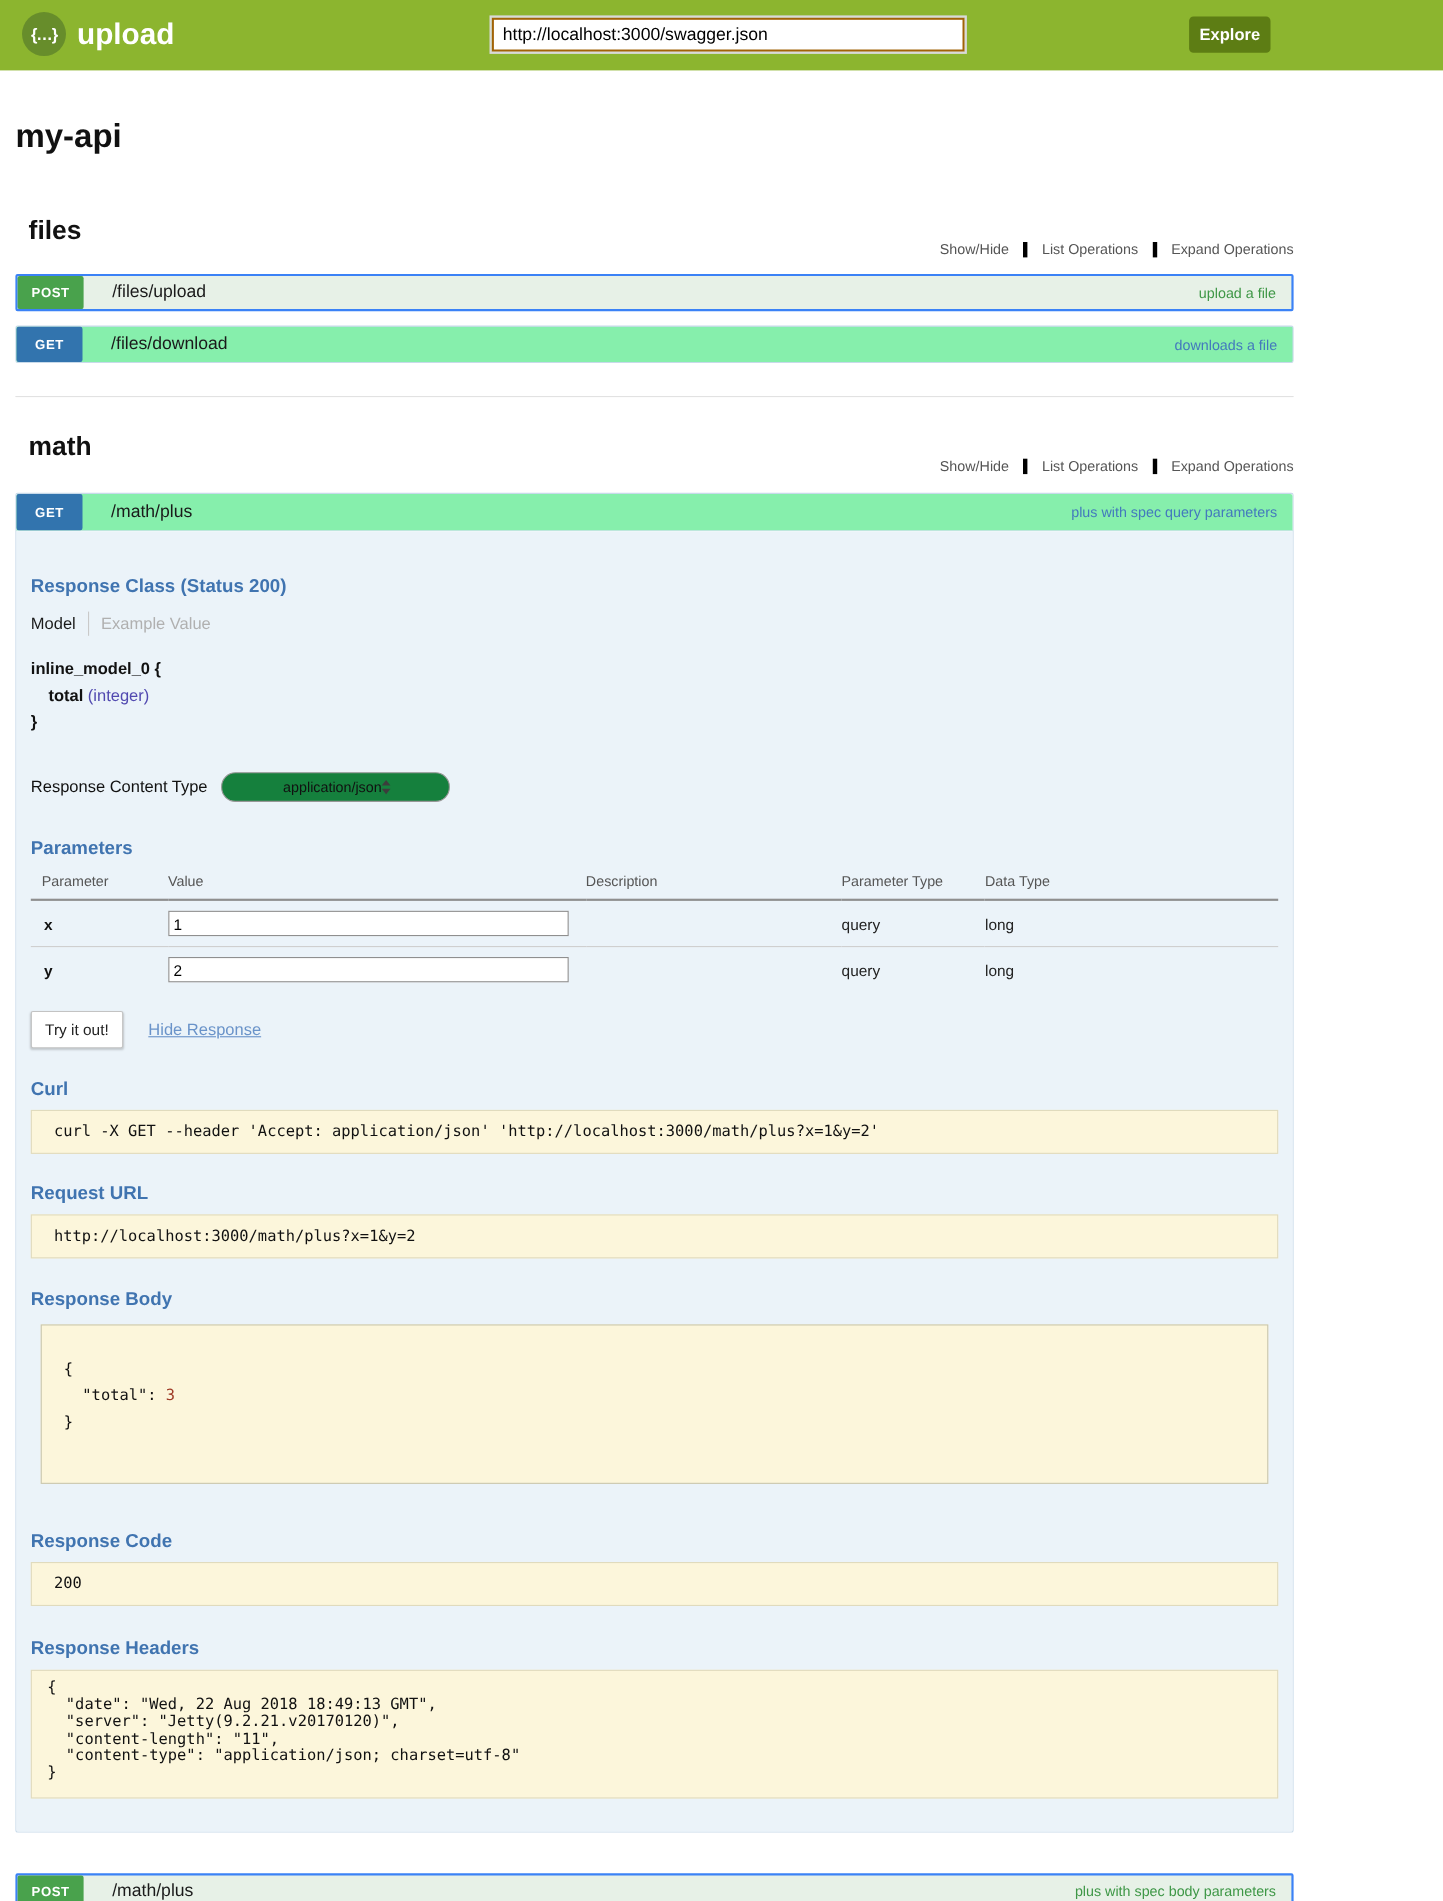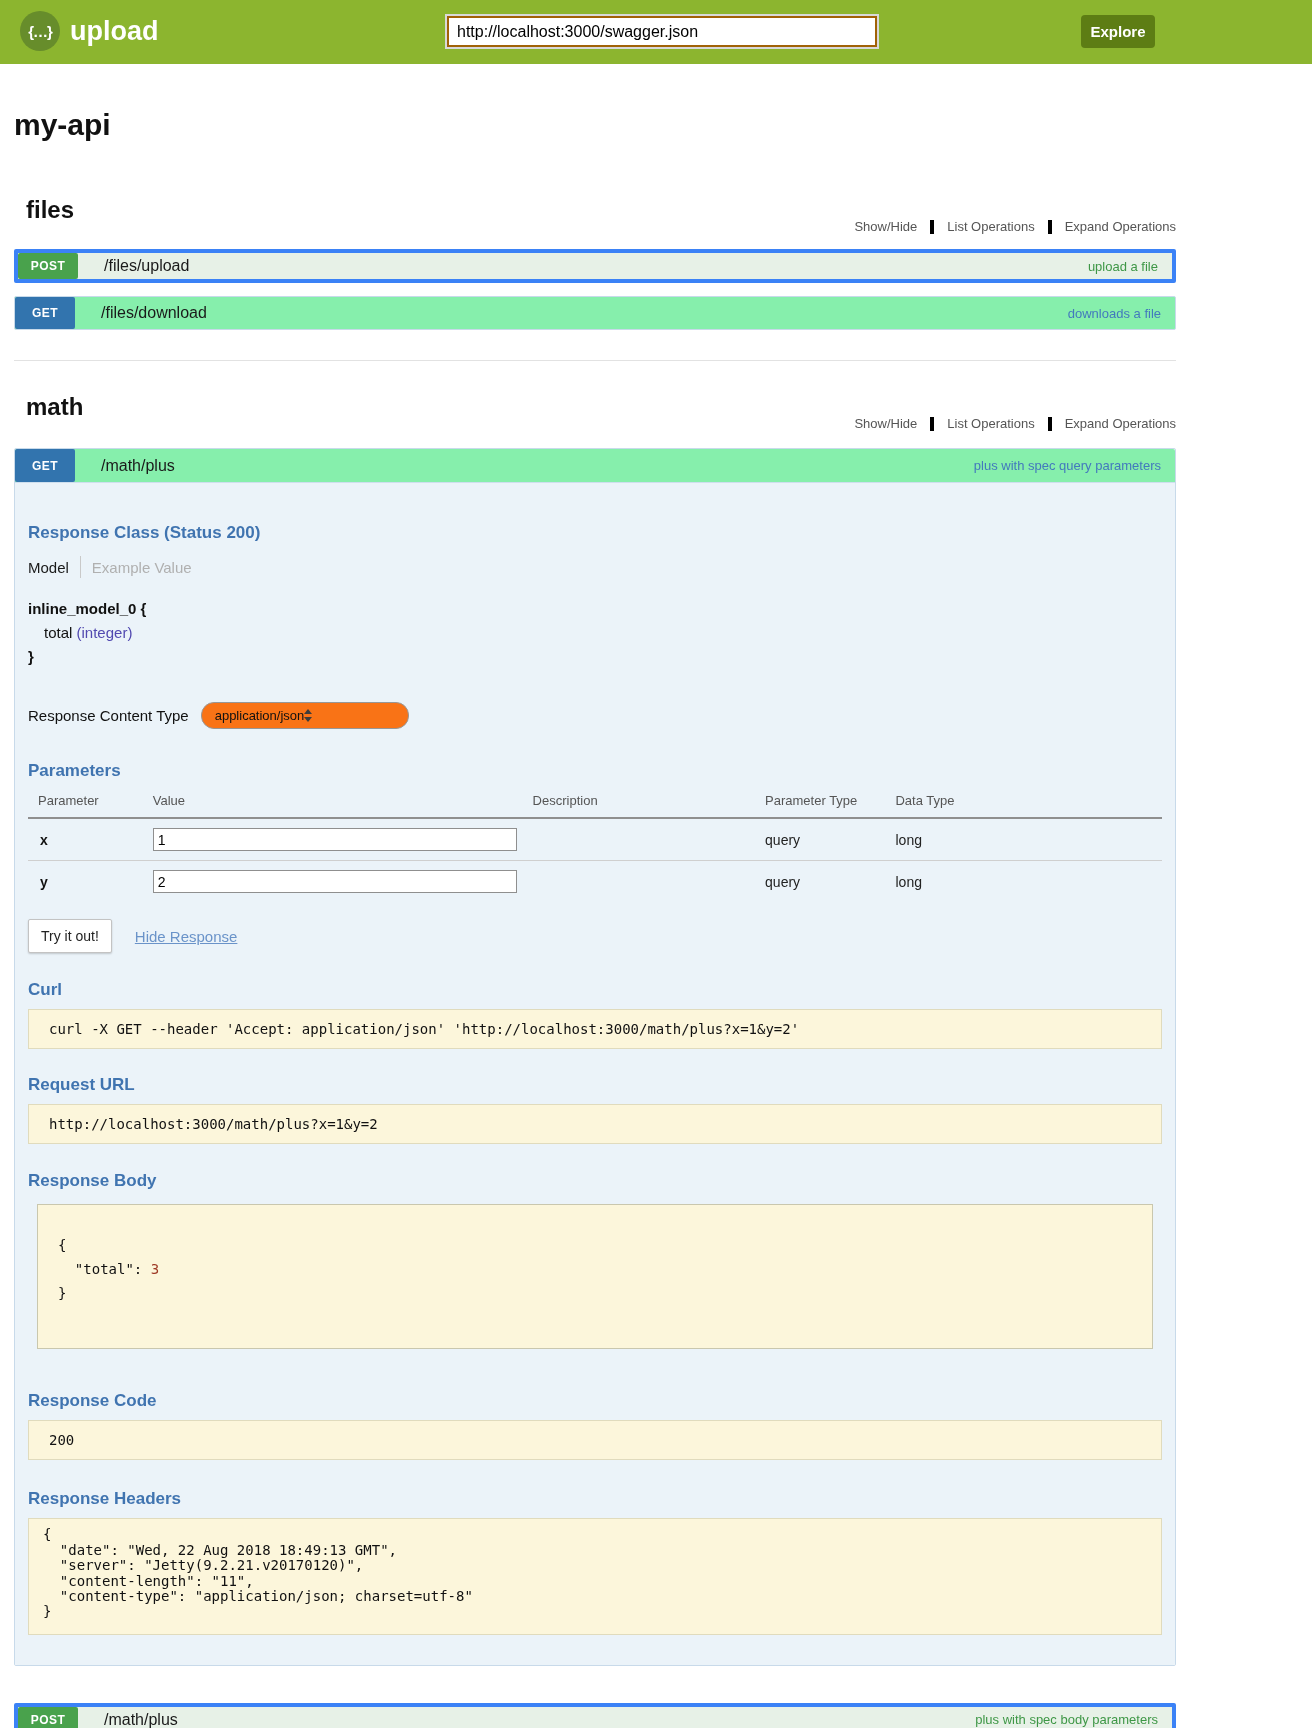--- a/index.html
+++ b/index.html
@@ -23,21 +23,21 @@
 
   .section { margin-top:42px; }
   .section-head { display:flex; align-items:flex-end; justify-content:space-between; }
   .section-title { font-size:24px; font-weight:bold; margin:12px; color:#111; cursor:pointer; }
   .section-controls { display:flex; align-items:center; font-size:13px; color:#555; padding-bottom:2px; }
   .section-controls .ctrl { padding:0 13px; cursor:pointer; line-height:14px; }
   .section-controls .ctrl + .ctrl { border-left:4px solid #000000; }
   .section-controls .ctrl:last-child { padding-right:0; }
 
   .op-row { display:flex; align-items:center; height:34px; margin-top:13px; border-radius:2px; cursor:pointer; }
-  .op-row.post { background:#e7f1e7; border:4px solid #3b82f6; }
+  .op-row.post { background:#e7f1e7; border:2px solid #3b82f6; }
   .op-row.get  { background:#86efac; border:1px solid #c8daea; }
   .method-badge { align-self:stretch; width:60px; display:flex; align-items:center; justify-content:center;
                   color:#fff; font-weight:bold; font-size:12px; letter-spacing:.5px; border-radius:2px; }
   .post .method-badge { background:#49a24c; }
   .get  .method-badge { background:#3274ae; }
   .op-path { font-size:16px; color:#1a1a1a; margin-left:26px; text-decoration:none; }
   .op-summary { margin-left:auto; margin-right:14px; font-size:13px; text-decoration:none; }
   .post .op-summary { color:#3e9746; }
   .get  .op-summary { color:#4379bd; }
 
@@ -52,28 +52,28 @@
   .h-response-class { margin-top:38px; }
   .model-tabs { display:flex; align-items:center; margin-top:13px; }
   .tab { font-size:15px; cursor:pointer; }
   .tab.active { color:#1a1a1a; padding-right:11px; }
   .tab.inactive { color:#b0b0b0; padding-left:11px; }
   .tab-sep { width:1px; height:22px; background:#c9c9c9; }
 
   .model-sig { margin-top:22px; font-size:15px; color:#111; }
   .model-name { font-weight:bold; }
   .model-prop { margin:7px 0 0 16px; }
-  .model-prop strong { font-weight:normal; }
+  .model-prop strong { font-weight:bold; }
   .prop-type { color:#5149b0; }
   .model-close { font-weight:bold; margin-top:7px; }
 
   .rct-row { display:flex; align-items:center; margin-top:37px; }
   .rct-label { font-size:15px; color:#111; }
-  .select { margin-left:12px; width:208px; height:27px; background:#f97316; border:1px solid #979797; border-radius:13px;
-            display:flex; align-items:center; justify-content:flex-start; padding:0 10px 0 13px; font-size:13px; color:#111; cursor:pointer; }
+  .select { margin-left:12px; width:208px; height:27px; background:#15803d; border:1px solid #979797; border-radius:13px;
+            display:flex; align-items:center; justify-content:center; padding:0 10px 0 13px; font-size:13px; color:#111; cursor:pointer; }
   .select-arrows { display:flex; flex-direction:column; align-items:center; }
   .select-arrows i { display:block; width:0; height:0; border-left:4px solid transparent; border-right:4px solid transparent; }
   .select-arrows .up { border-bottom:5px solid #3c3c3c; margin-bottom:3px; }
   .select-arrows .down { border-top:5px solid #3c3c3c; }
 
   .h-parameters { margin-top:32px; }
   table.params { width:100%; border-collapse:collapse; margin-top:4px; }
   table.params th { text-align:left; font-size:13px; color:#555; font-weight:normal; padding:8px 0 9px 0; border-bottom:2px solid #8f8f8f; }
   table.params th:first-child { padding-left:10px; }
   table.params td { padding:9px 0; font-size:14px; vertical-align:middle; }

